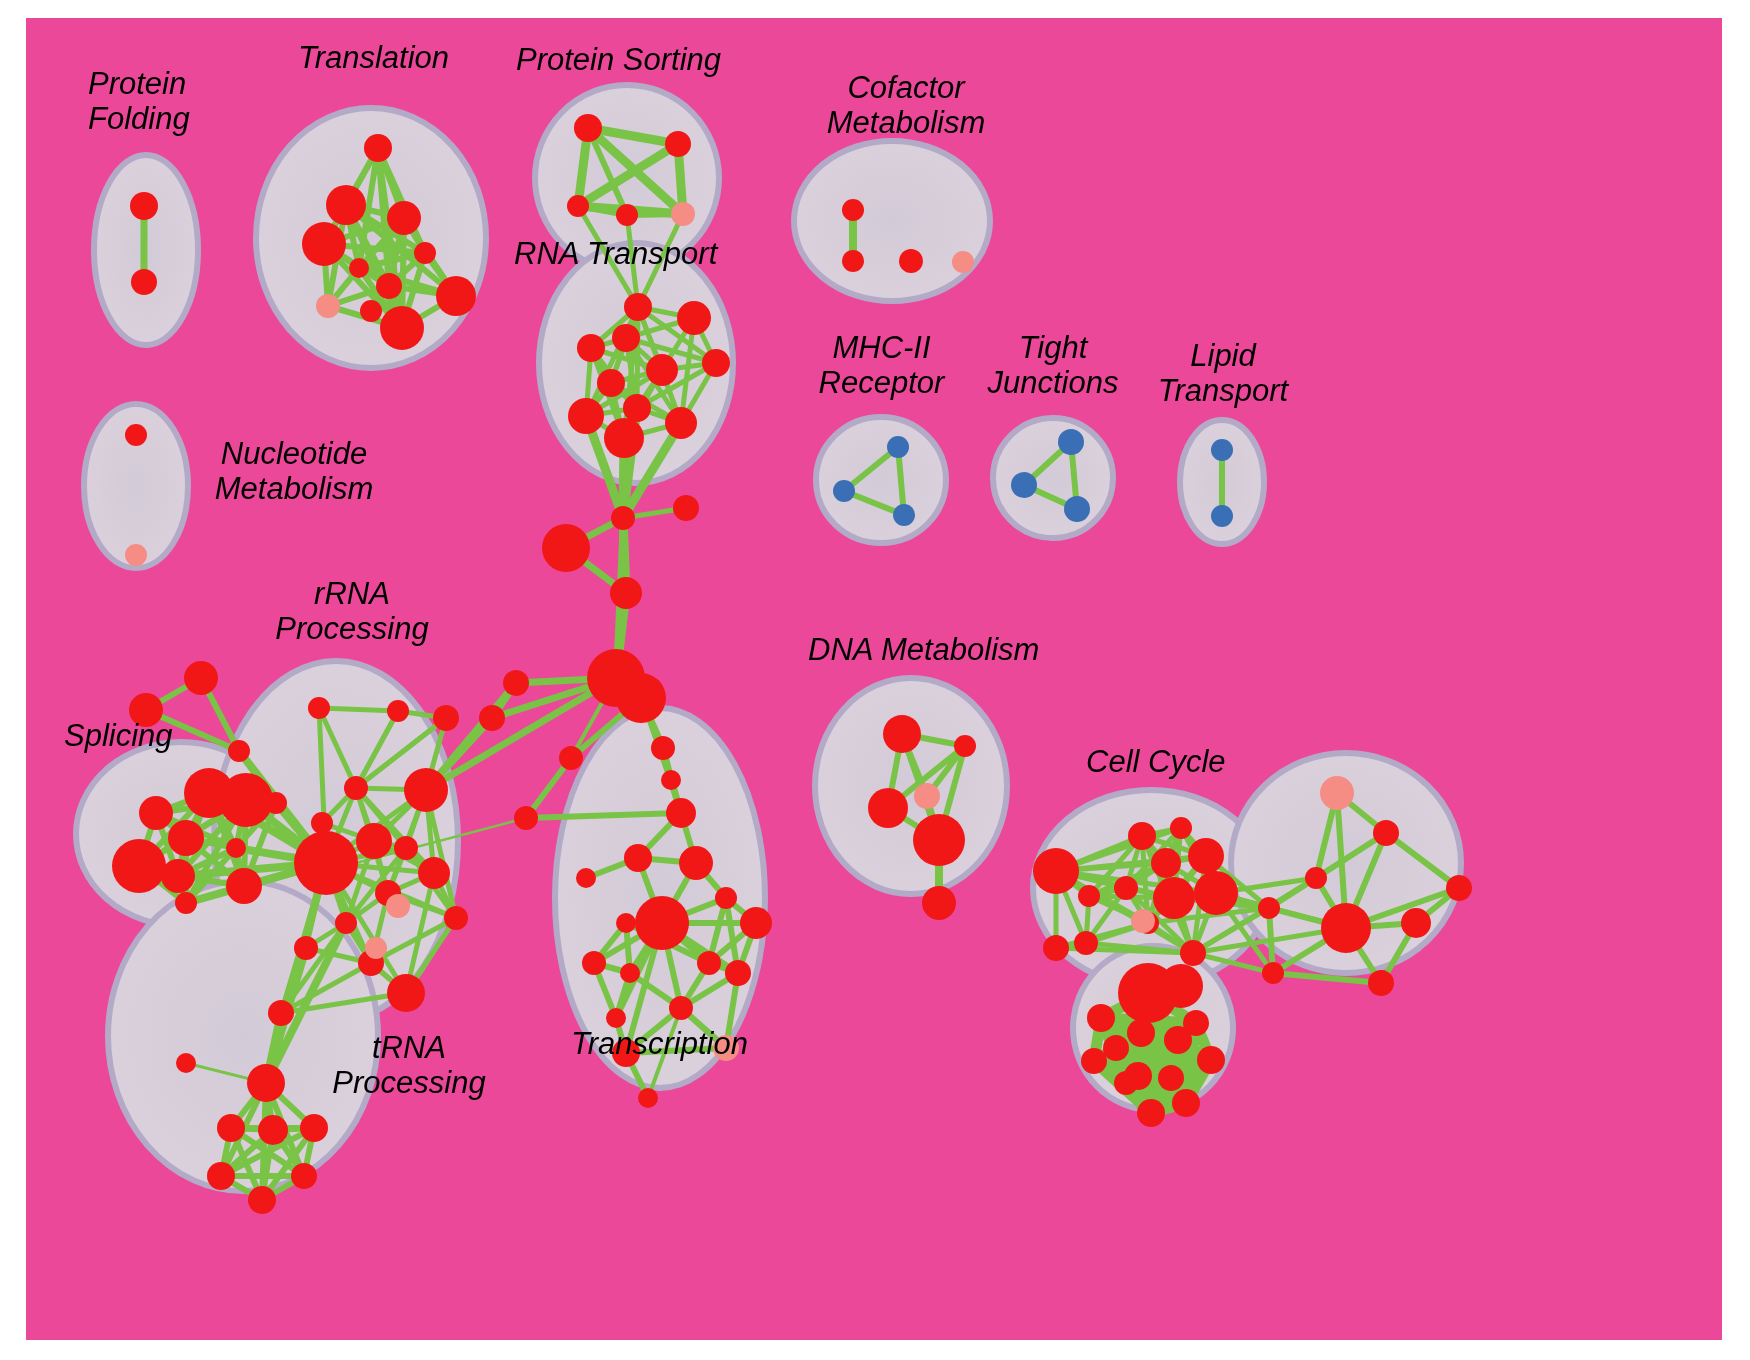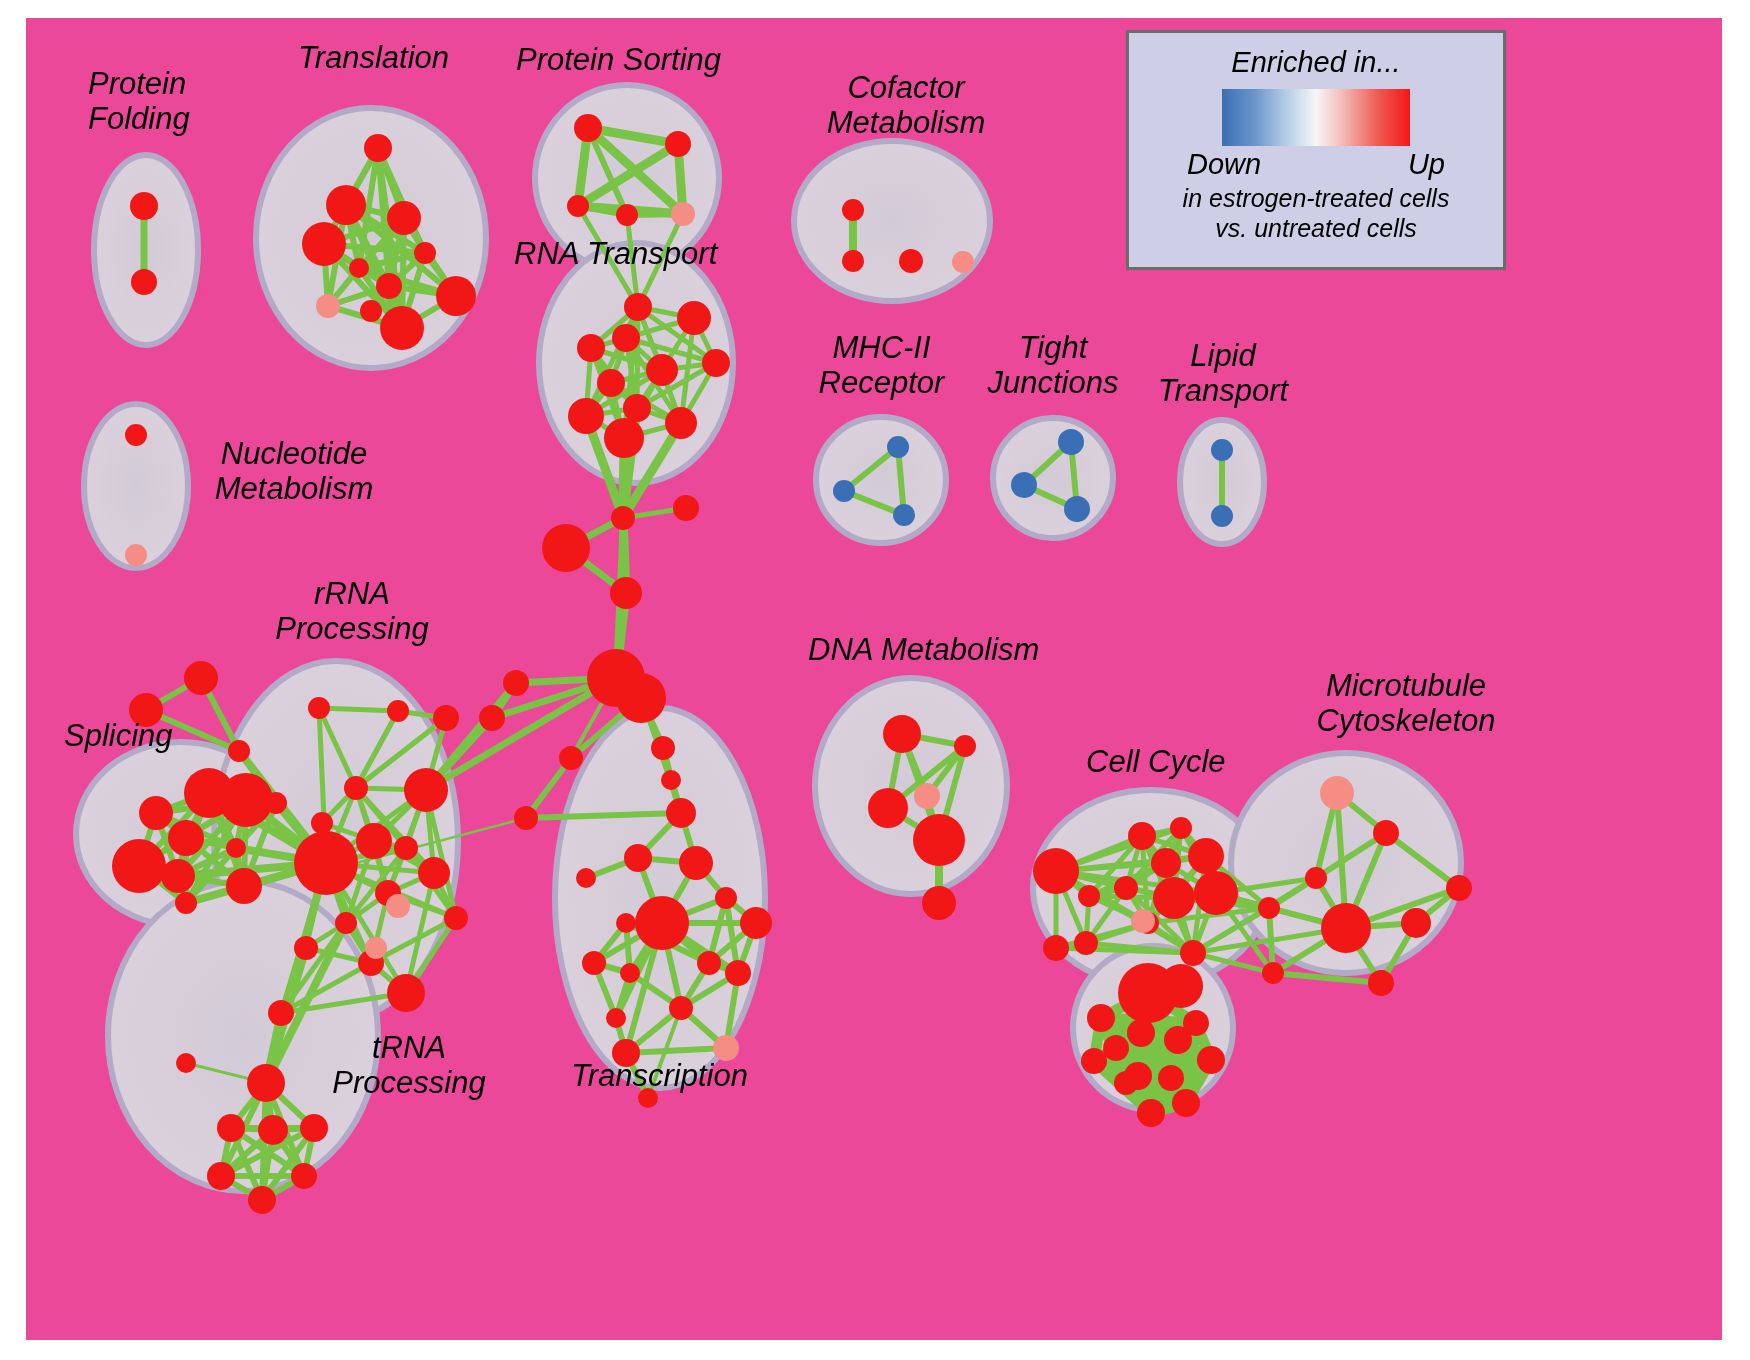--- a/index.html
+++ b/index.html
@@ -818,31 +818,19 @@
 Receptor</div>
     <div class="clabel c" style="left:952px;top:312px;width:150px;">Tight
 Junctions</div>
     <div class="clabel c" style="left:1122px;top:320px;width:150px;">Lipid
 Transport</div>
     <div class="clabel" style="left:38px;top:700px;">Splicing</div>
     <div class="clabel c" style="left:236px;top:558px;width:180px;">rRNA
 Processing</div>
     <div class="clabel c" style="left:288px;top:1012px;width:190px;">tRNA
 Processing</div>
-    <div class="clabel" style="left:545px;top:1040px;">Transcription</div>
+    <div class="clabel" style="left:545px;top:1008px;">Transcription</div>
     <div class="clabel" style="left:782px;top:614px;">DNA Metabolism</div>
     <div class="clabel" style="left:1060px;top:726px;">Cell Cycle</div>
-    <div class="clabel c" style="left:1262px;top:650px;width:236px;">Microtubule
-Cytoskeleton</div>
-
-    <div id="legend">
-      <div class="ltitle">Enriched in...</div>
-      <div id="bar"></div>
-      <div id="ends">
-        <span>Down</span>
-        <span>Up</span>
-      </div>
-      <div class="lsub">in estrogen-treated cells</div>
-      <div class="lsub" style="margin-top:0;">vs. untreated cells</div>
-    </div>
+
 
   </div>
 </div>
 
 </body></html>

